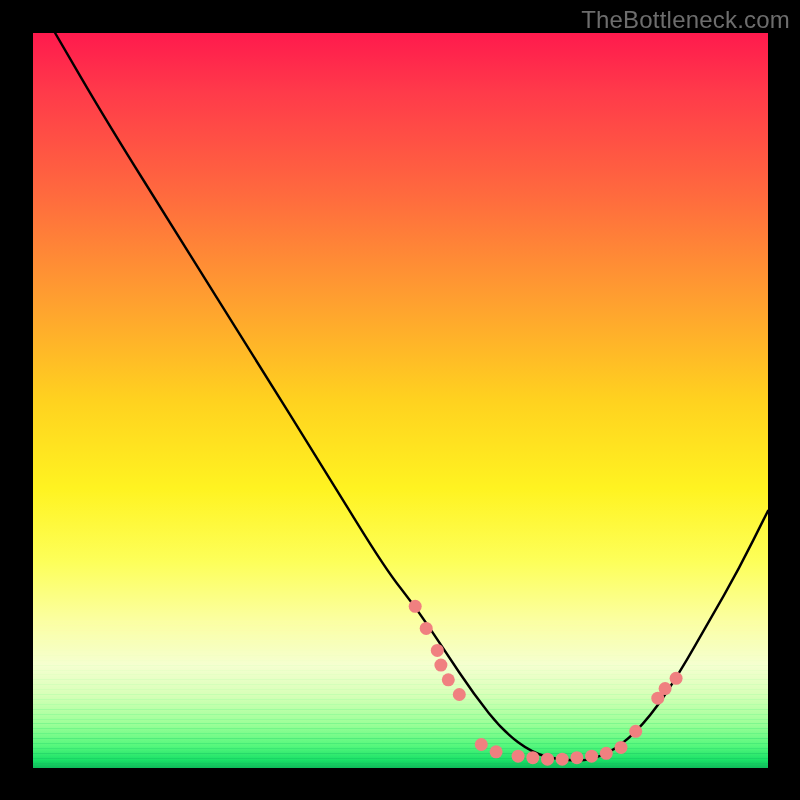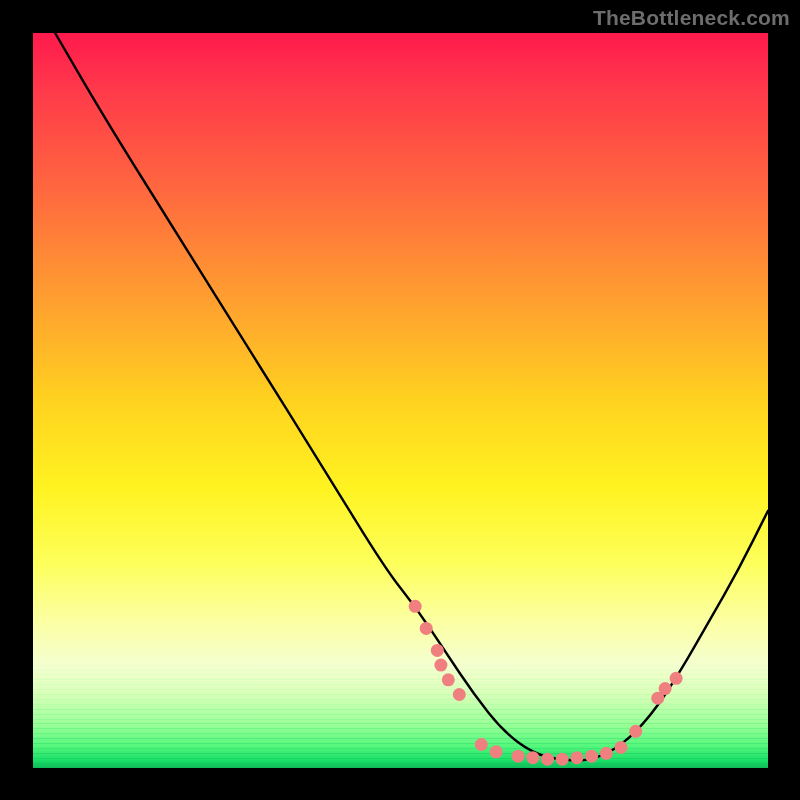--- a/index.html
+++ b/index.html
@@ -57,22 +57,22 @@
   svg.curve {
     position: absolute;
     left: 0; top: 0;
     width: 100%; height: 100%;
     overflow: visible;
   }
   .watermark {
     position: absolute;
     top: 6px;
     right: 10px;
-    font-size: 21px;
-    font-weight: 700;
+    font-size: 24px;
+    font-weight: 400;
     color: #6d6d6d;
     letter-spacing: 0.2px;
     user-select: none;
   }
 </style>
 </head>
 <body>
 
 <div class="stage">
 

